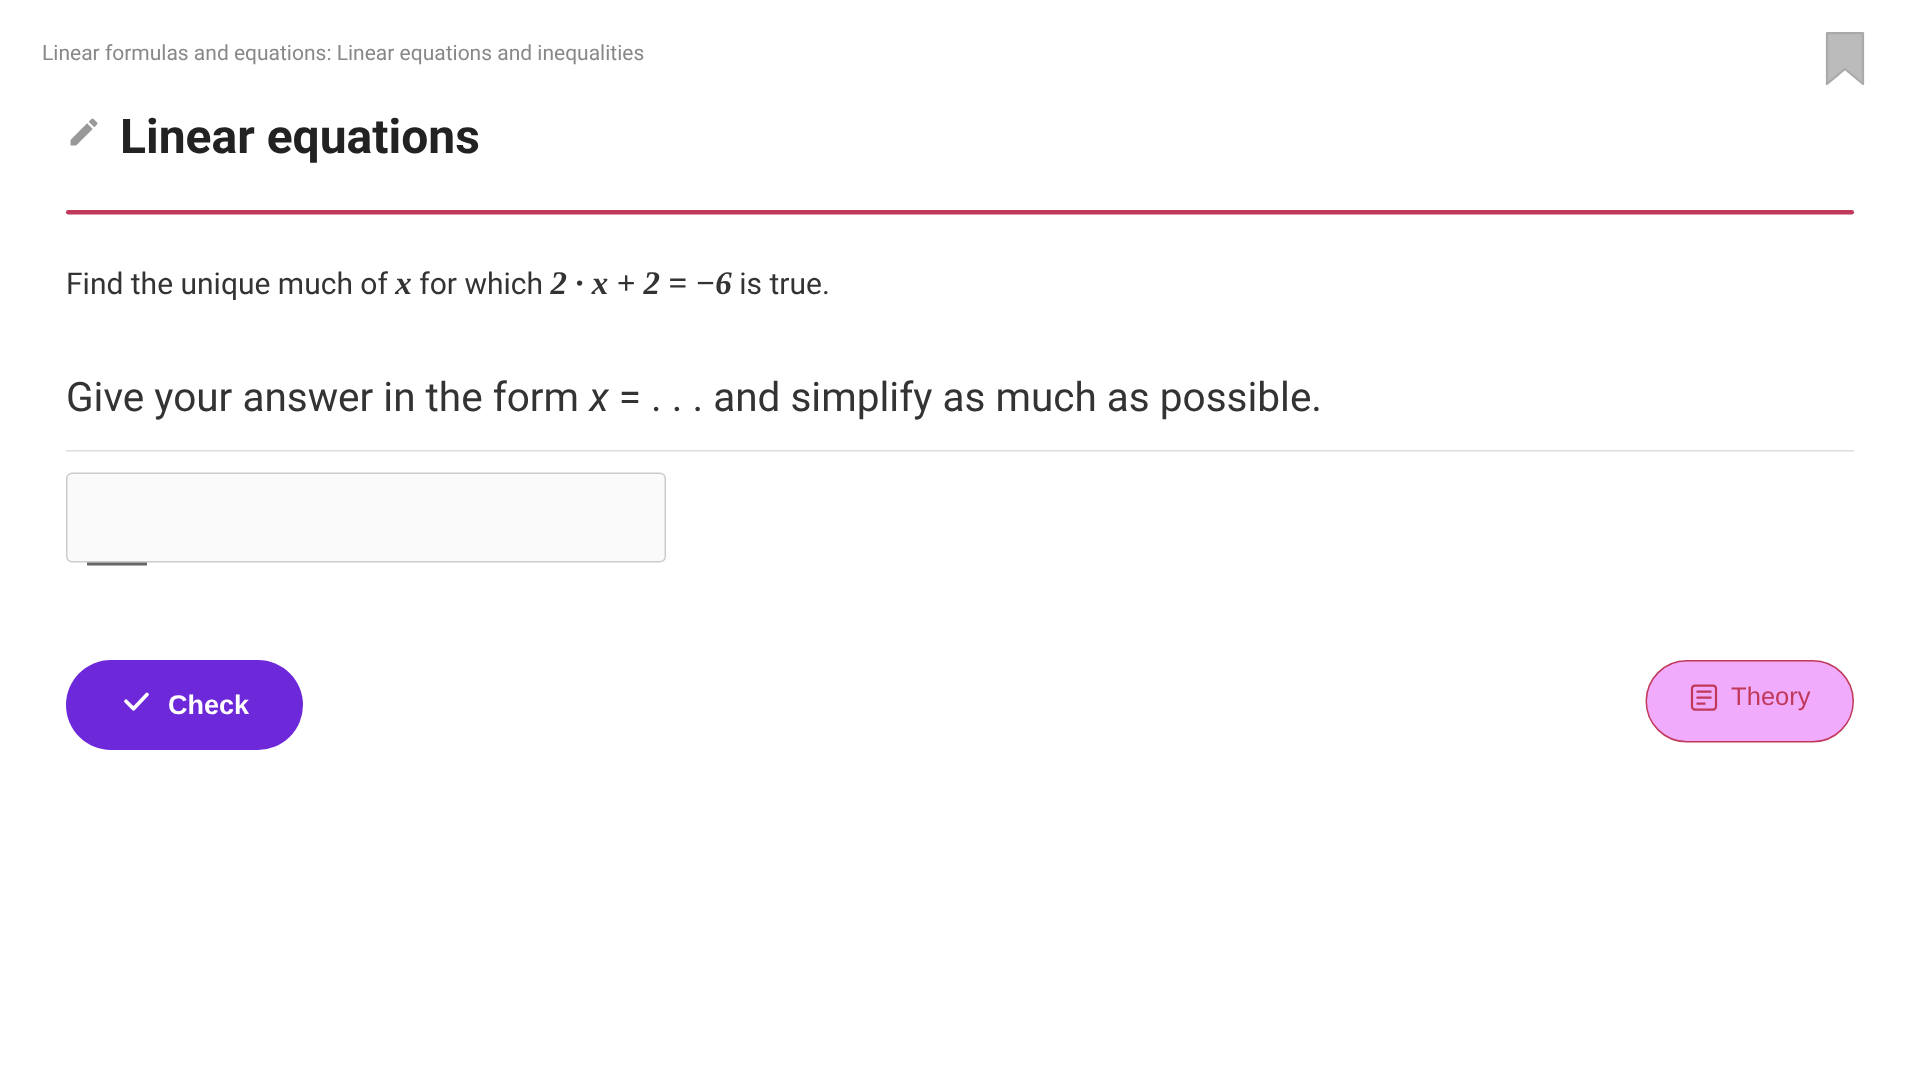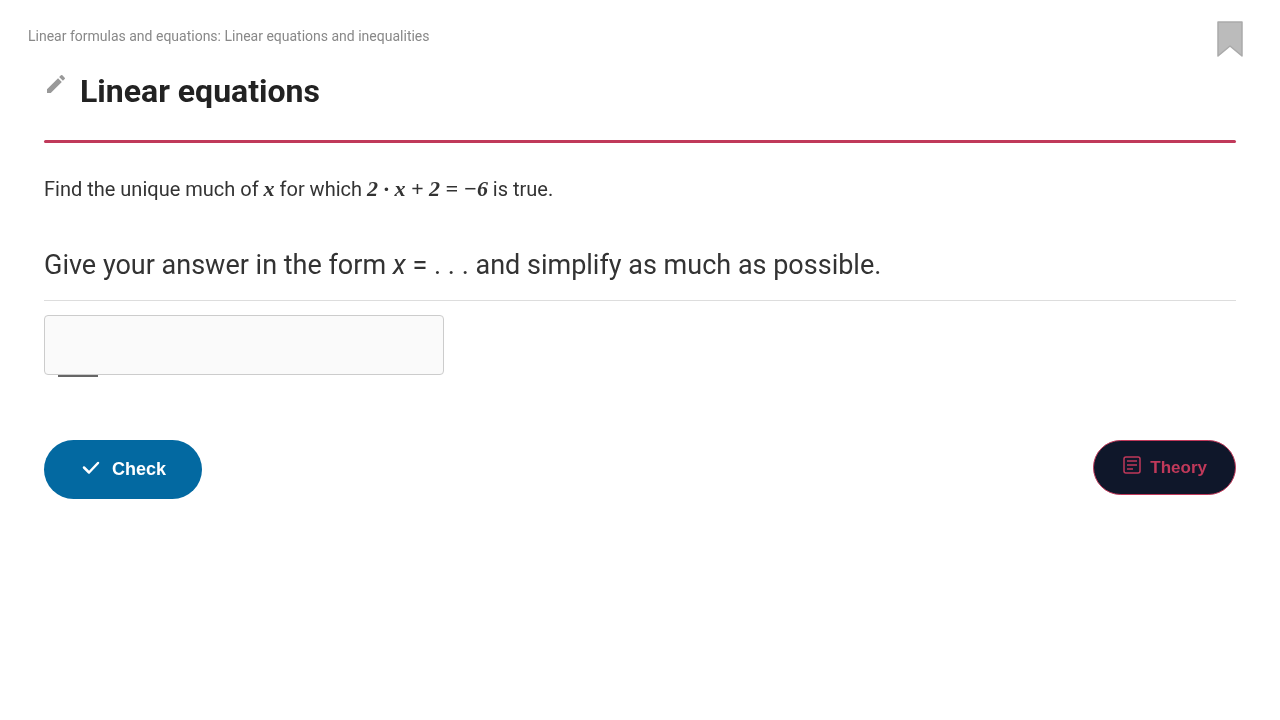--- a/index.html
+++ b/index.html
@@ -24,20 +24,21 @@
       left: 28px;
       font-size: 14px;
       color: #888;
     }
 
     .page-title-container {
       position: absolute;
       top: 72px;
       left: 44px;
       display: flex;
+      align-items: center;
       gap: 12px;
     }
 
     .pencil-icon {
       color: #888;
       font-size: 22px;
     }
 
     .page-title {
       font-size: 32px;
@@ -113,21 +114,21 @@
       color: #333;
       width: 100%;
       font-style: italic;
       font-family: 'Times New Roman', serif;
     }
 
     .check-button {
       position: absolute;
       top: 440px;
       left: 44px;
-      background: #0369a1;
+      background: #6d28d9;
       color: white;
       border: none;
       border-radius: 30px;
       padding: 16px 36px;
       font-size: 18px;
       font-weight: 600;
       cursor: pointer;
       display: flex;
       align-items: center;
       gap: 10px;
@@ -141,28 +142,27 @@
       position: absolute;
       top: 440px;
       right: 44px;
       display: flex;
       gap: 16px;
     }
 
     .action-btn {
       border: 1.5px solid #c0395a;
       border-radius: 30px;
-      background: #0f172a;
+      background: #f0abfc;
       color: #c0395a;
       font-size: 17px;
-      font-weight: 700;
+      font-weight: 400;
       padding: 14px 28px;
       cursor: pointer;
       display: flex;
-      align-items: center;
       gap: 8px;
     }
 
     .action-btn svg {
       width: 20px;
       height: 20px;
     }
   </style>
 </head>
 <body>

